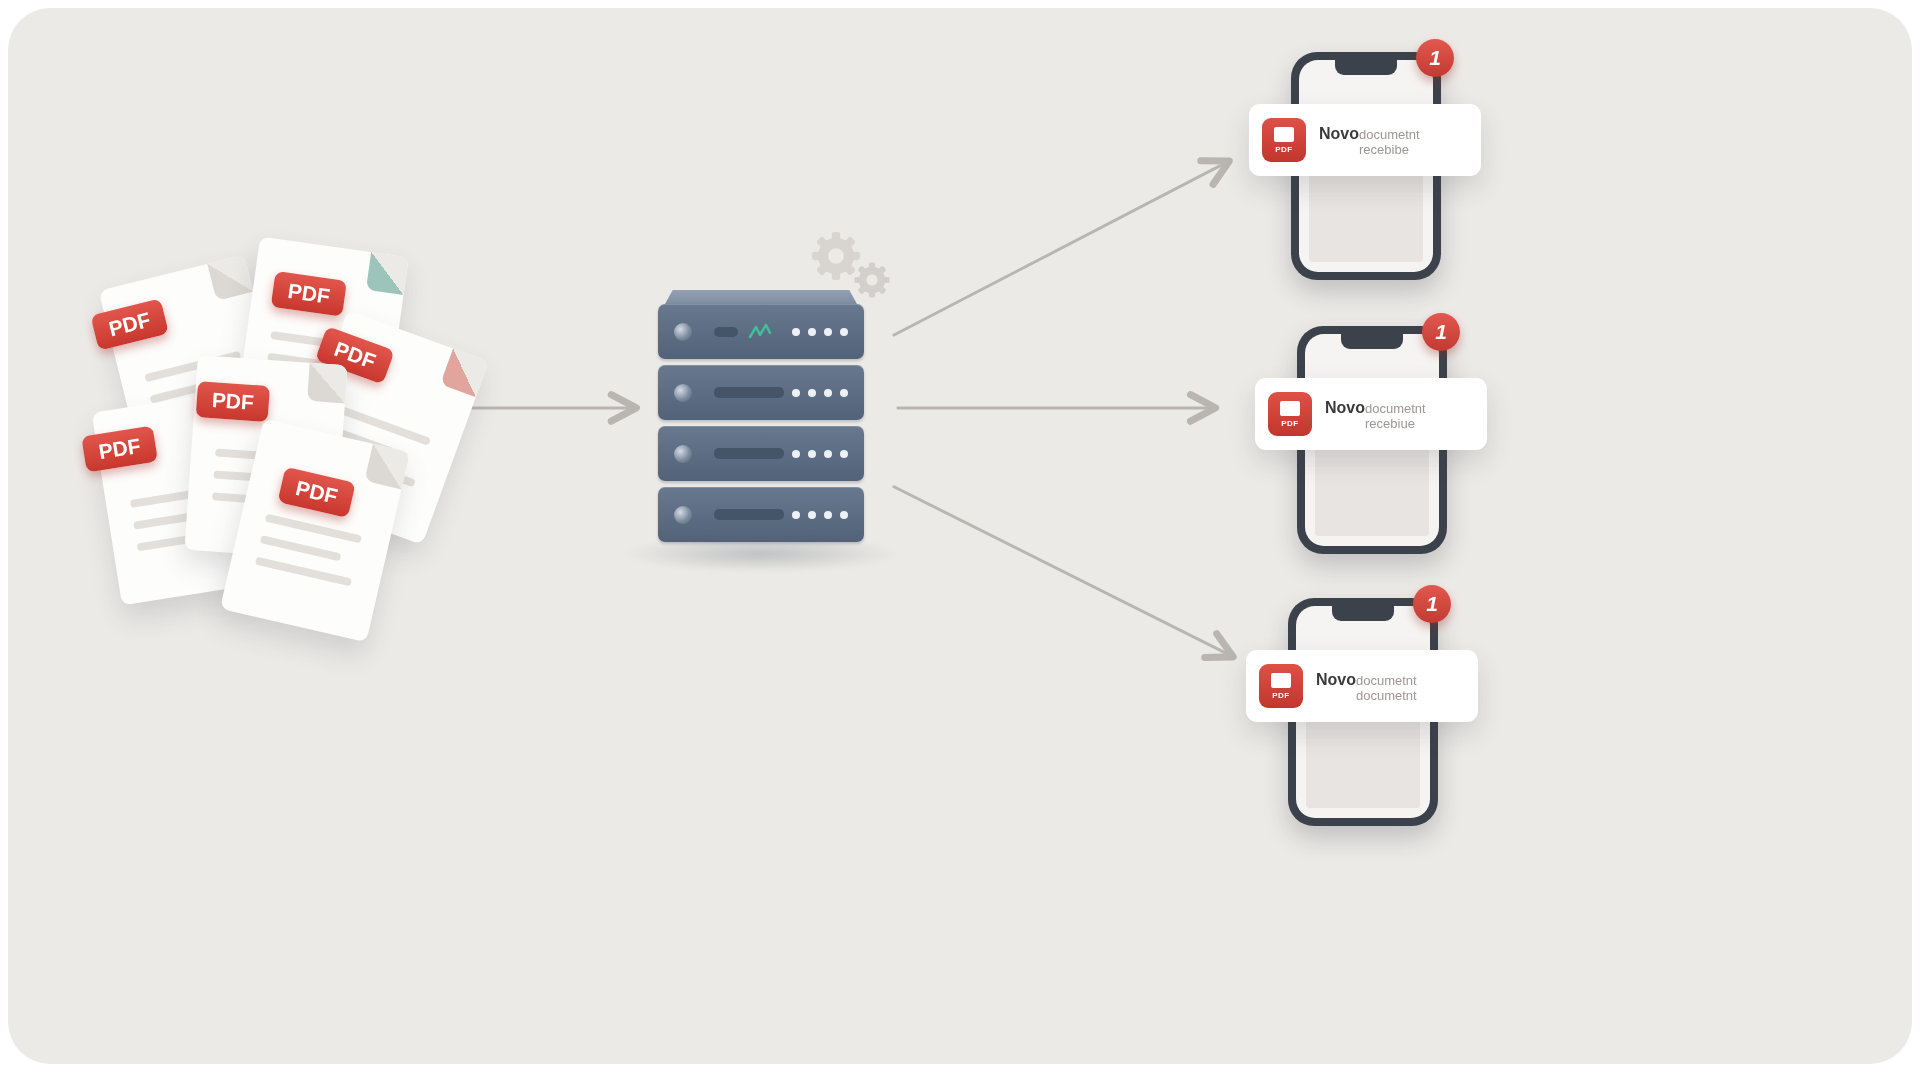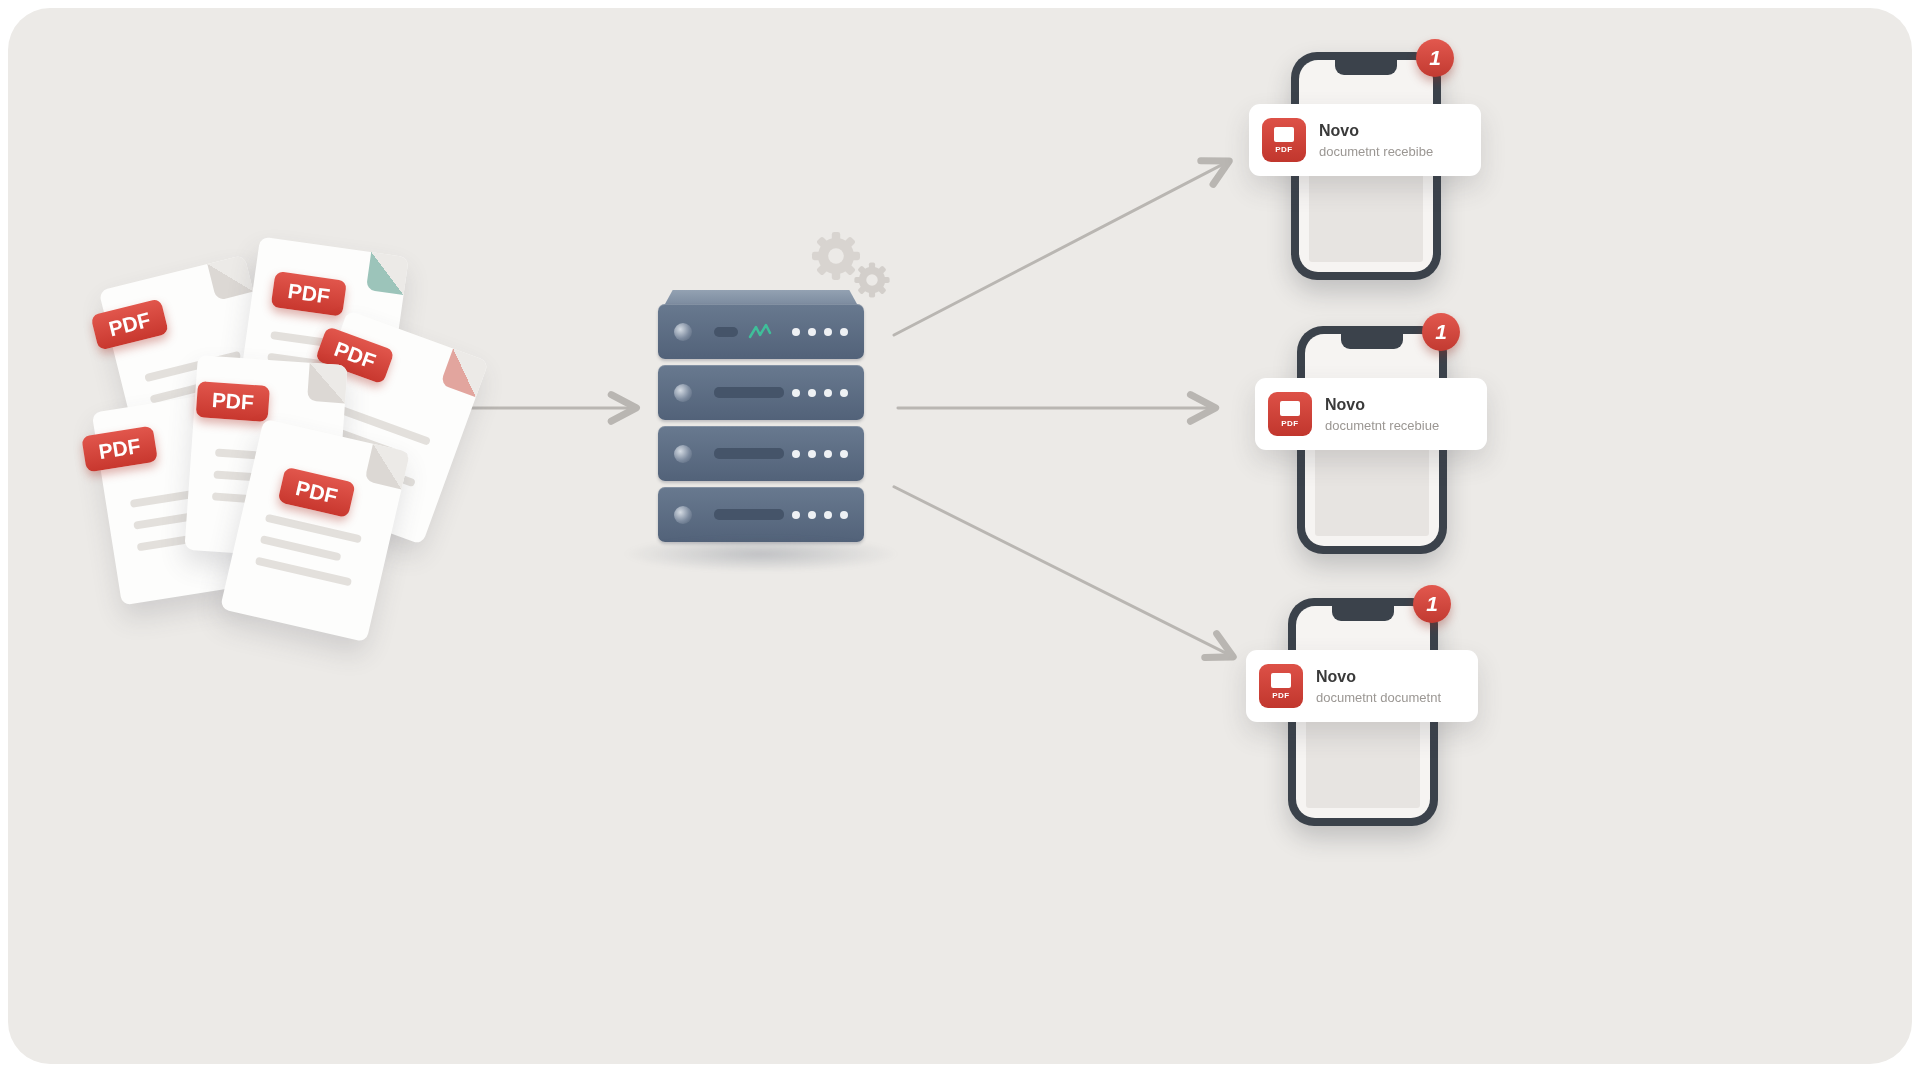--- a/index.html
+++ b/index.html
@@ -100,21 +100,21 @@
     background:#ffffff;border-radius:11px;box-shadow:0 12px 26px rgba(60,60,70,.16);
     display:flex;align-items:center;gap:13px;padding:0 13px;box-sizing:border-box;
   }
   .file-icon{
     width:44px;height:44px;border-radius:9px;flex:0 0 auto;
     background:linear-gradient(#dd5147,#c1362d);
     display:flex;flex-direction:column;align-items:center;justify-content:center;gap:3px;
   }
   .file-sheet{width:20px;height:15px;background:#fff;border-radius:2px;}
   .file-label{color:#fff;font-size:8px;font-weight:700;letter-spacing:.5px;}
-  .noti-text{display:flex;flex-direction:column;}
+  .noti-text{display:flex;}
   .noti-title{font-size:16px;font-weight:700;color:#3a3a3a;line-height:1.2;}
   .noti-sub{font-size:13px;color:#9b9793;margin-top:3px;}
 </style>
 </head>
 <body>
 
 <div class="canvas">
 
   <svg class="flow" viewBox="0 0 1920 1072">
     <defs>

